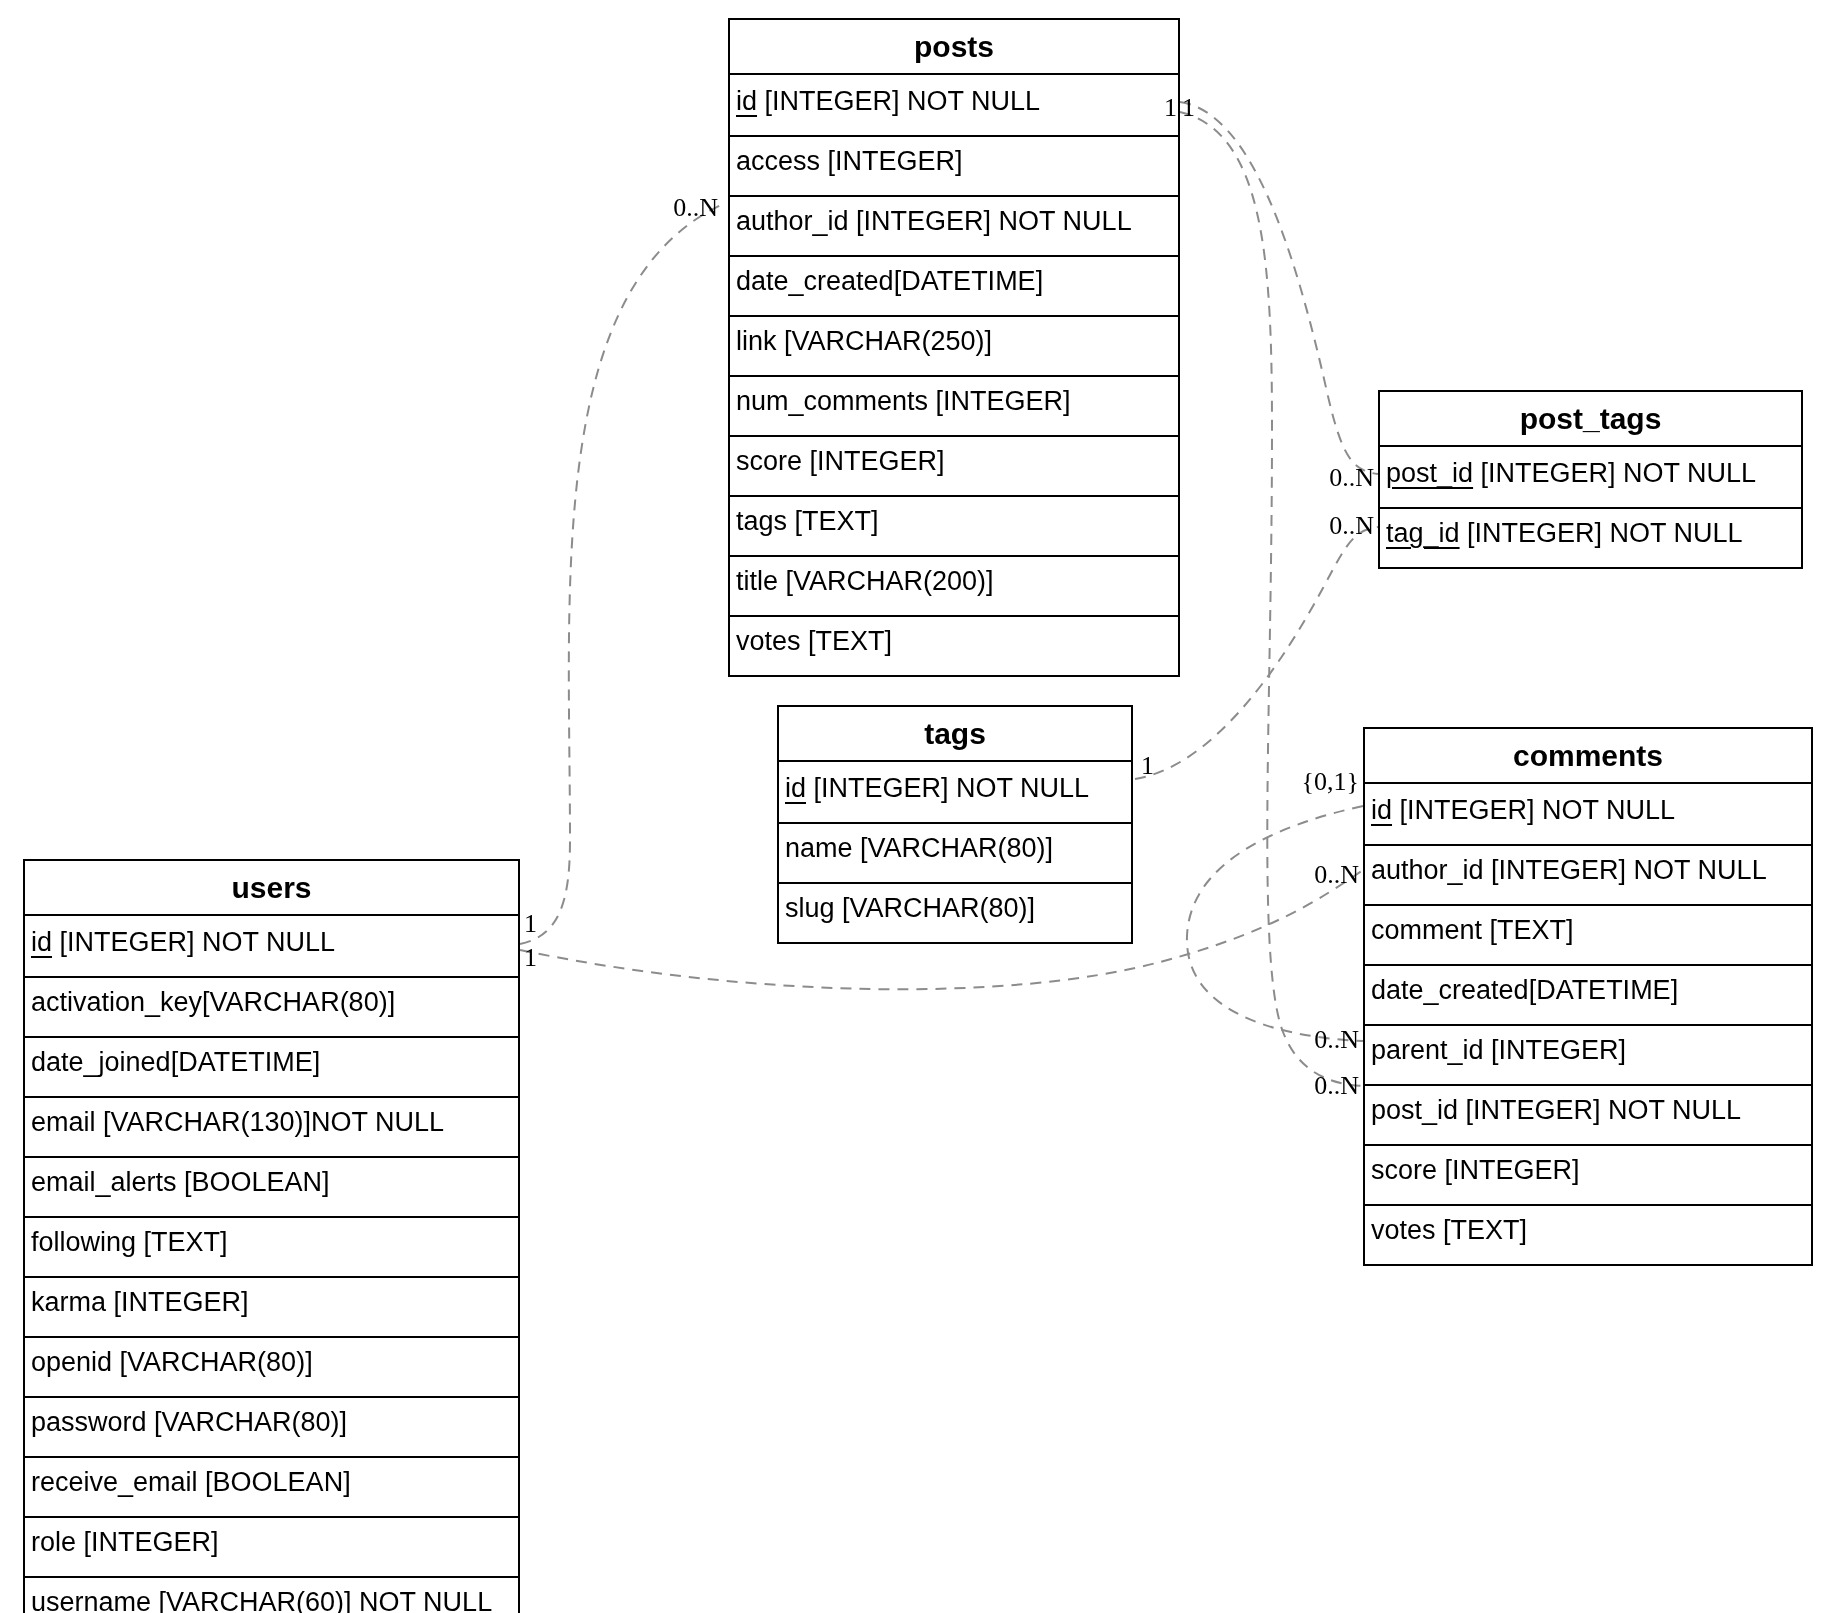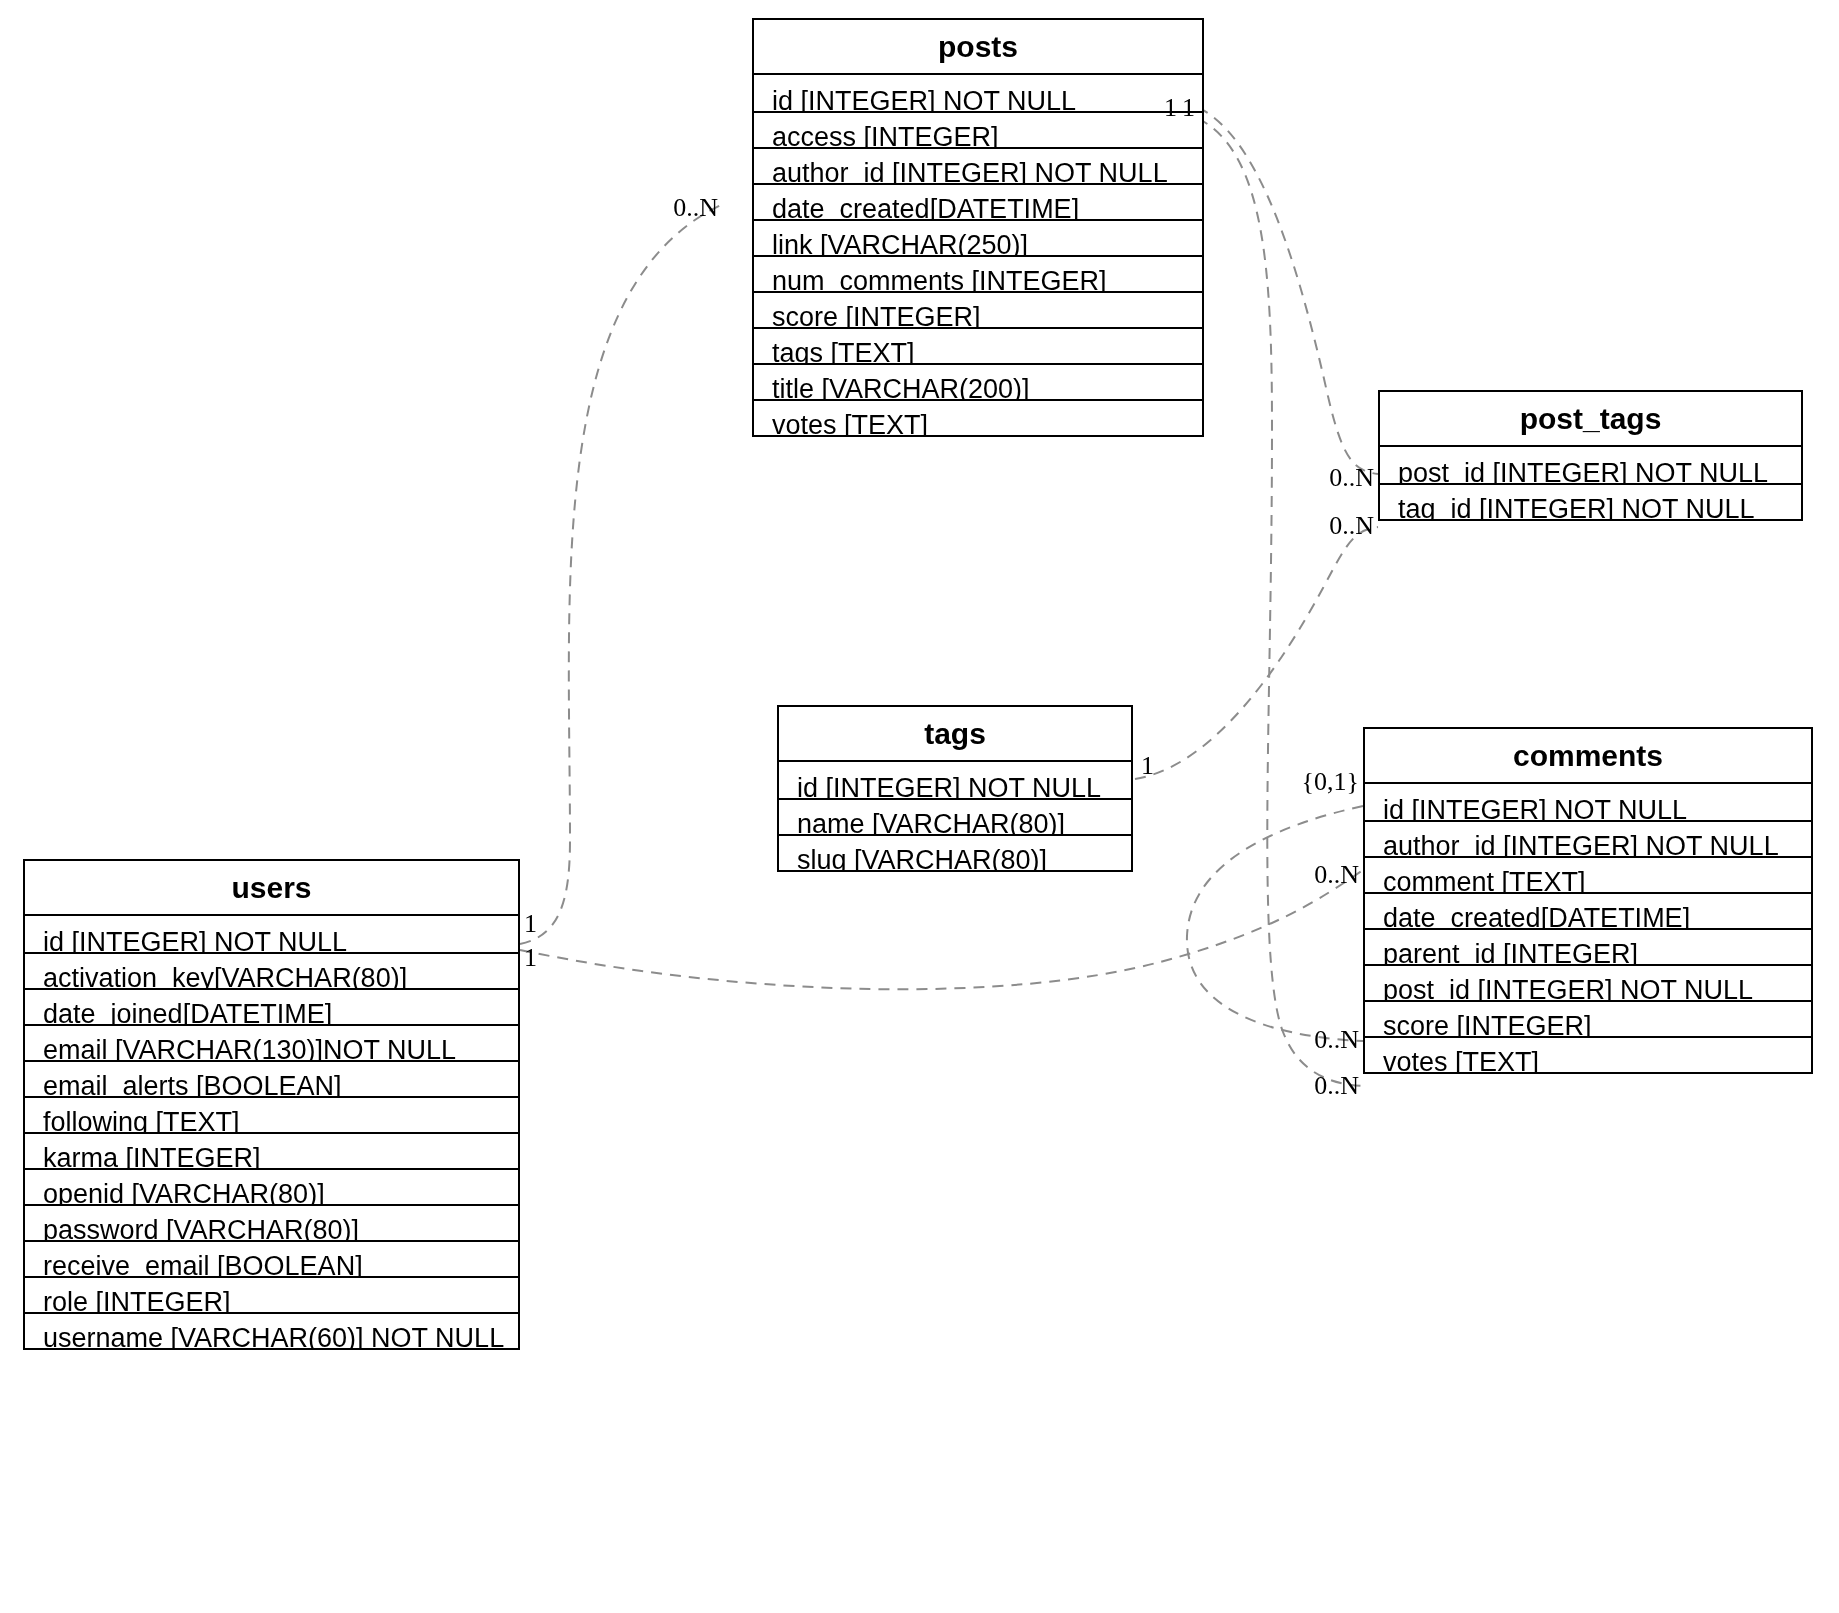--- a/index.html
+++ b/index.html
@@ -3,21 +3,21 @@
 <meta charset="utf-8">
 <style>
   html,body{margin:0;padding:0;background:#ffffff;}
   #canvas{position:relative;width:1839px;height:1613px;background:#ffffff;overflow:hidden;
           font-family:"Liberation Sans",sans-serif;color:#000;}
   #edges{position:absolute;left:0;top:0;width:1839px;height:1613px;}
   #edges path{fill:none;stroke:#8c8c8c;stroke-width:2;stroke-dasharray:11 8;}
   .tbl{position:absolute;border:2px solid #000;background:#fff;box-sizing:border-box;}
   .tbl-title{height:53px;line-height:53px;border-bottom:2px solid #000;text-align:center;
              font-weight:bold;font-size:30px;}
-  .tbl-row{height:36px;line-height:52px;padding:0 18px;font-size:27px;white-space:pre;
+  .tbl-row{height:60px;line-height:52px;padding:0 6px;font-size:27px;white-space:pre;
            overflow:hidden;box-sizing:border-box;}
   .tbl-row + .tbl-row{border-top:2px solid #000;line-height:48px;}
   .fname.pk{text-decoration:underline;text-decoration-thickness:2px;text-underline-offset:5px;}
   .card{position:absolute;font-family:"Liberation Serif",serif;font-size:26px;line-height:28px;
         color:#000;white-space:nowrap;}
   .ra{transform:translateX(-100%);}
 </style>
 </head>
 <body>
 
@@ -25,21 +25,21 @@
 
   <svg id="edges" viewBox="0 0 1839 1613">
     <path d="M 520 944 C 560 936 570 900 570 840 C 570 590 545 285 725 203"></path>
     <path d="M 520 950 C 750 998 1010 1002 1160 962 C 1270 933 1322 898 1363 870"></path>
     <path d="M 1180 102 C 1250 112 1294 245 1327 392 C 1342 458 1353 471 1378 474"></path>
     <path d="M 1180 112 C 1265 132 1272 265 1272 430 C 1272 710 1256 962 1283 1032 C 1297 1068 1324 1084 1363 1086"></path>
     <path d="M 1135 779 C 1215 766 1283 662 1323 588 C 1346 545 1353 530 1378 527"></path>
     <path d="M 1363 806 C 1272 826 1190 864 1187 936 C 1184 1010 1272 1037 1363 1041"></path>
   </svg>
 
-  <div class="tbl" style="left:728px;top:18px;width:452px;margin-left:24px;">
+  <div class="tbl" style="left:728px;top:18px;width:452px;">
     <div class="tbl-title">posts</div>
     <div>
 
     <div class="tbl-row"><span class="fname pk">id</span><span class="frest"> [INTEGER] NOT NULL</span></div>
         <div class="tbl-row"><span class="fname">access</span><span class="frest"> [INTEGER]</span></div>
         <div class="tbl-row"><span class="fname">author_id</span><span class="frest"> [INTEGER] NOT NULL</span></div>
         <div class="tbl-row"><span class="fname">date_created</span><span class="frest">[DATETIME]</span></div>
         <div class="tbl-row"><span class="fname">link</span><span class="frest"> [VARCHAR(250)]</span></div>
         <div class="tbl-row"><span class="fname">num_comments</span><span class="frest"> [INTEGER]</span></div>
         <div class="tbl-row"><span class="fname">score</span><span class="frest"> [INTEGER]</span></div>

